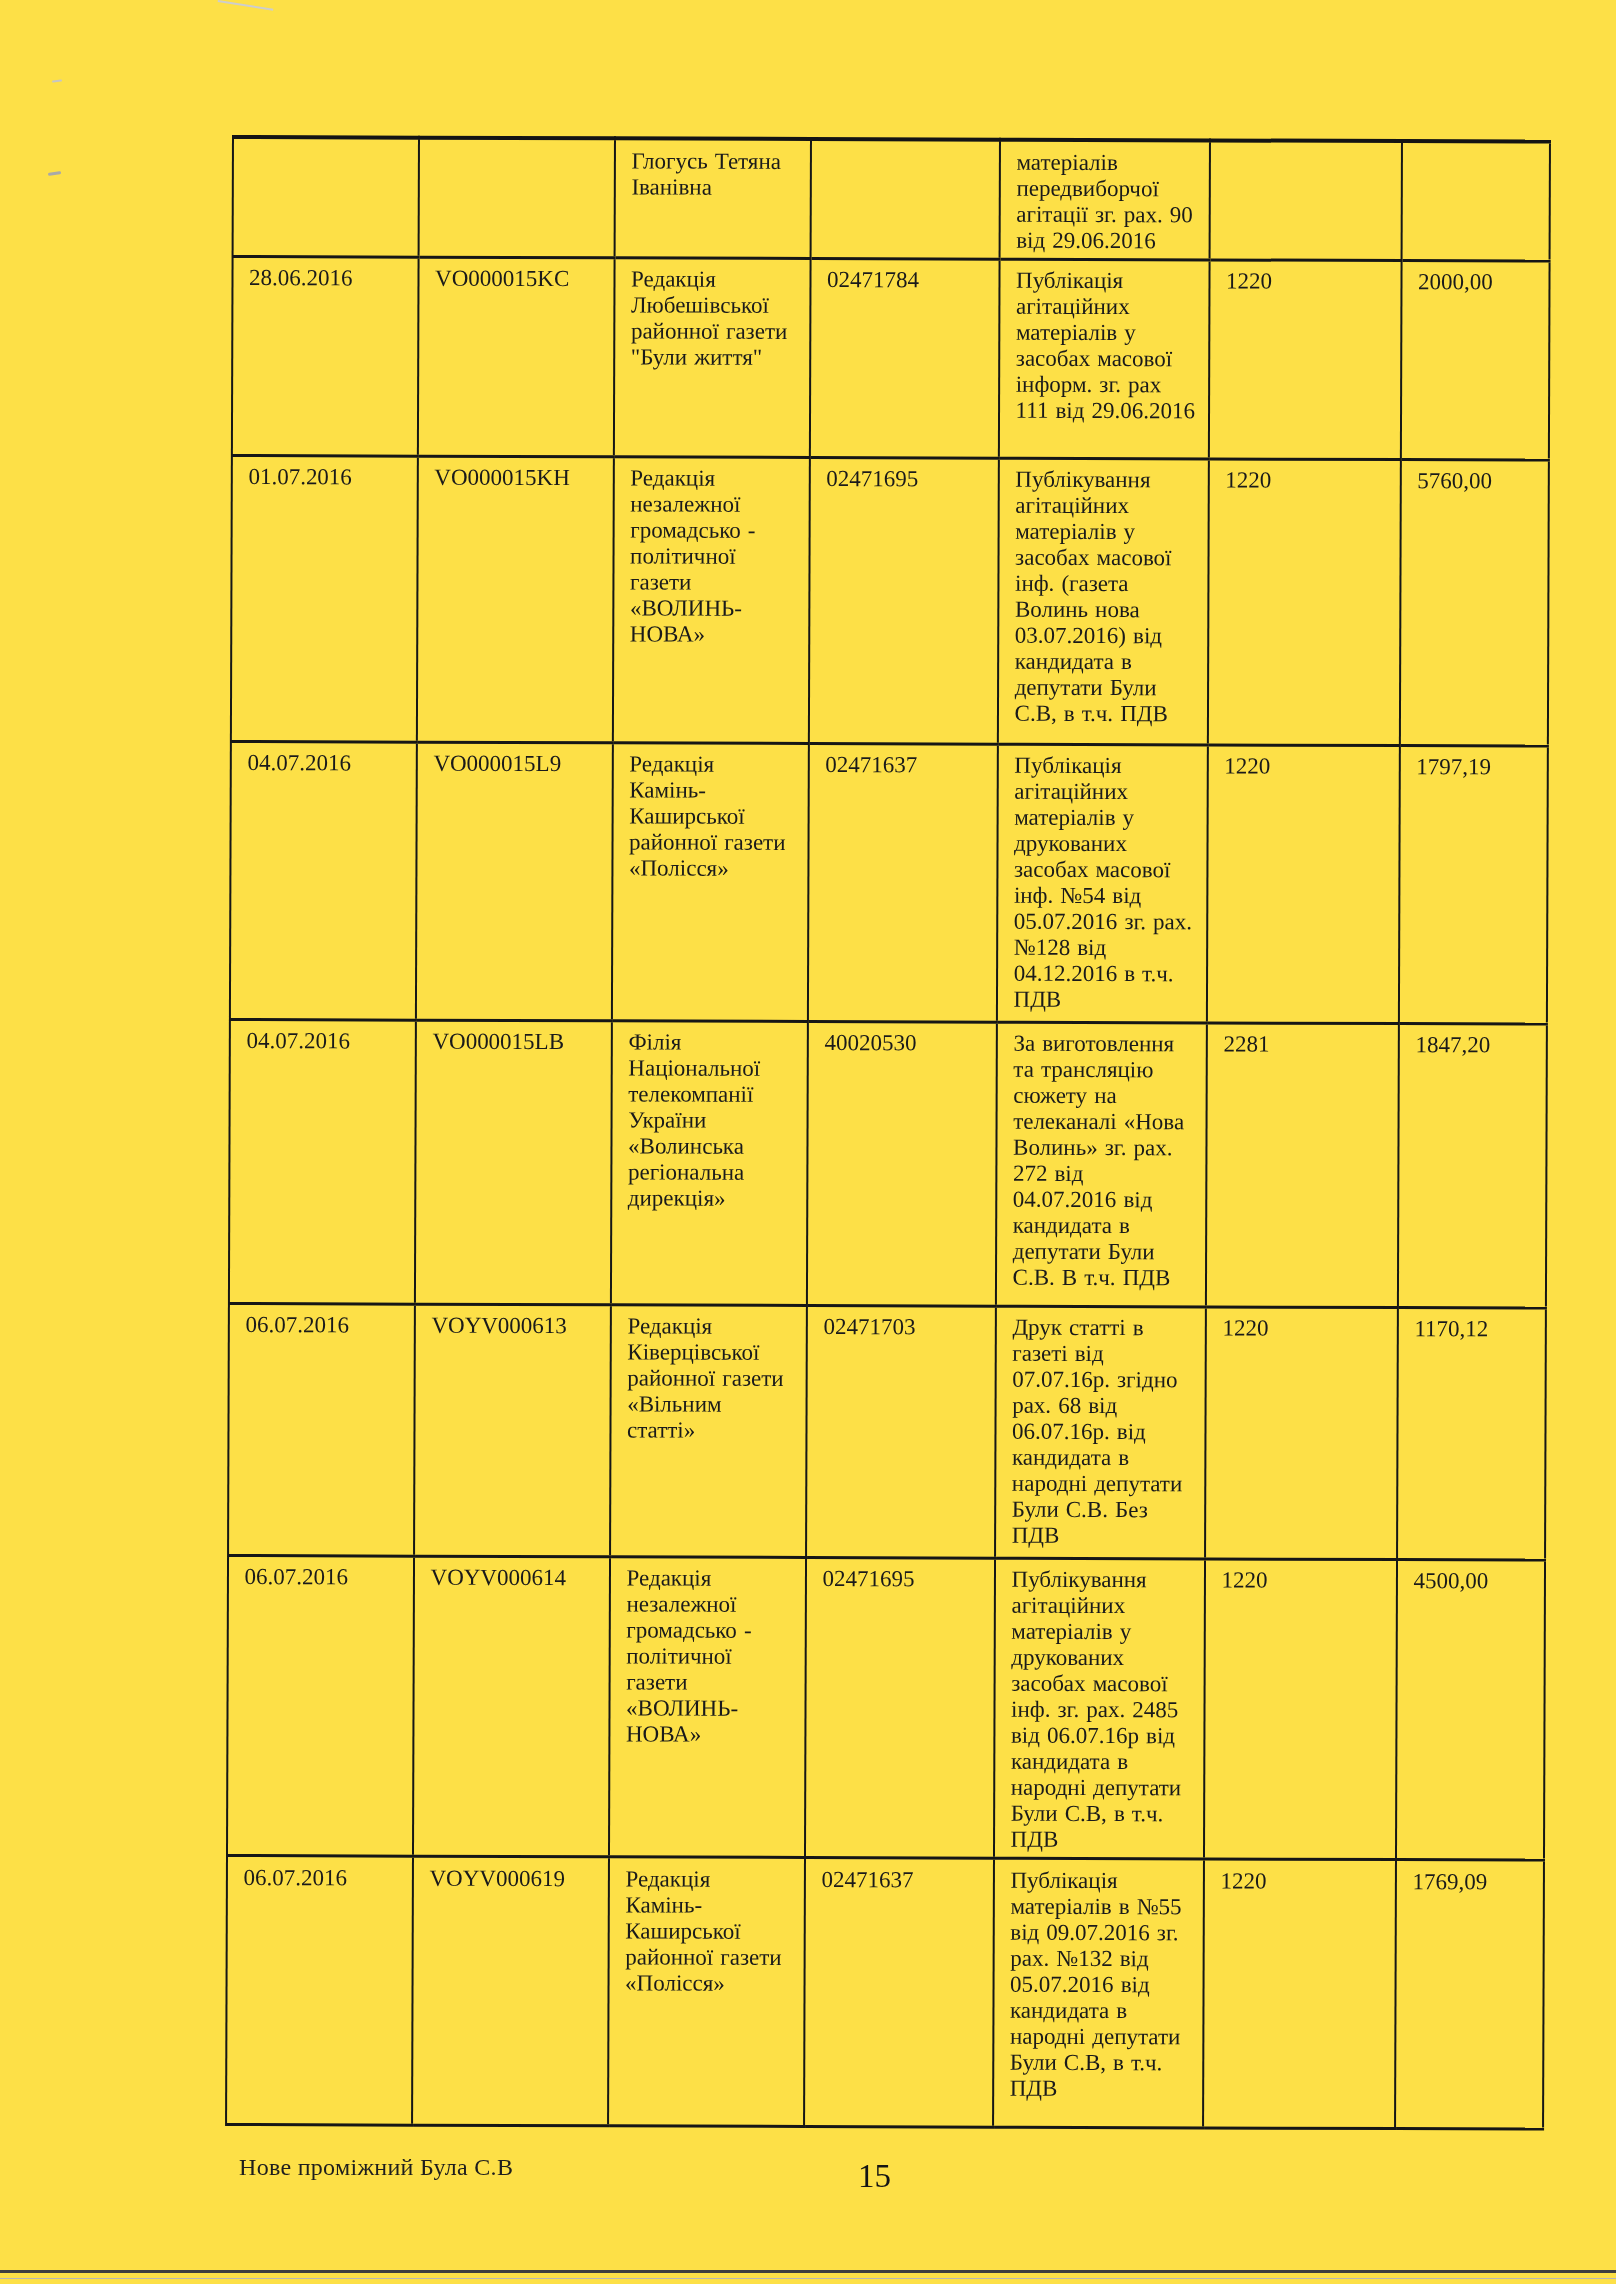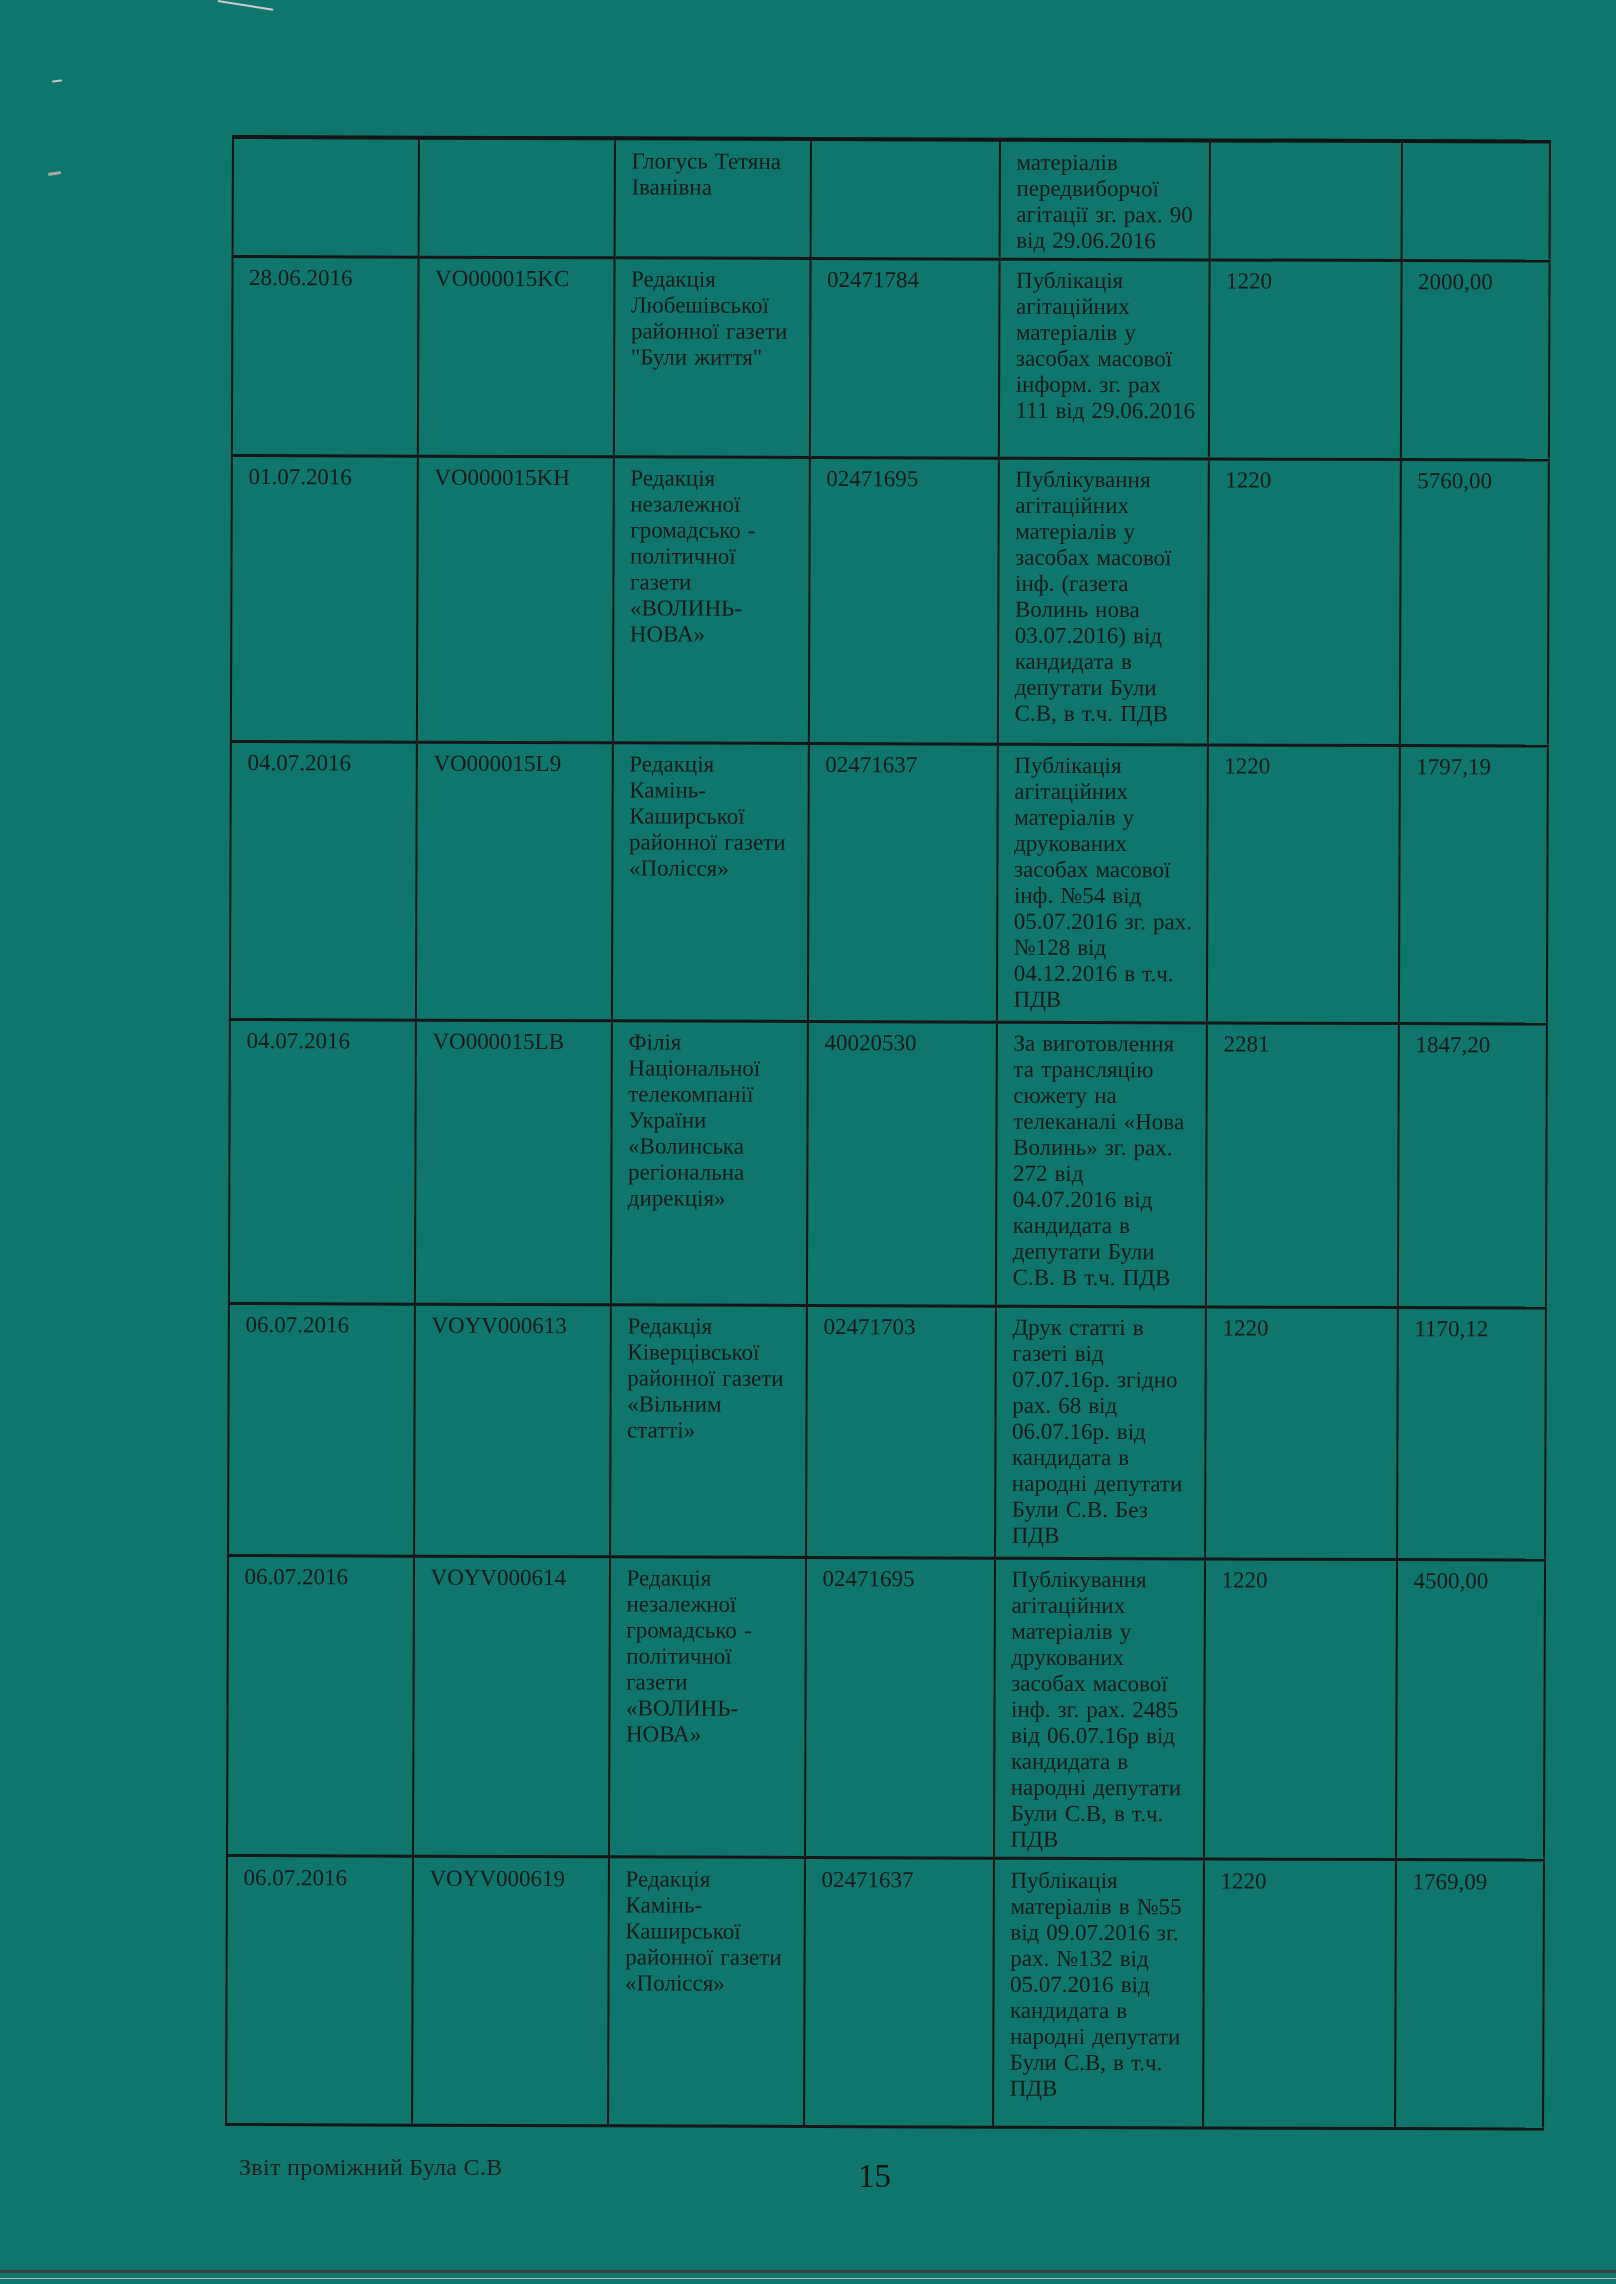--- a/index.html
+++ b/index.html
@@ -6,21 +6,21 @@
   html, body {
     margin: 0;
     padding: 0;
     background: #e9e9e9;
   }
   #page {
     position: relative;
     width: 1617px;
     height: 2284px;
     margin: 0 auto;
-    background: #0f766e;
+    background: #fde047;
     overflow: hidden;
     font-family: "Liberation Serif", serif;
     color: #151515;
   }
   
   .table-wrap {
     position: absolute;
     left: 232px;
     top: 135px;
     transform: rotate(0.2deg);
@@ -219,21 +219,21 @@
             <td class="col-2">Редакція Камінь-Каширської районної газети «Полісся»</td>
             <td class="col-3">02471637</td>
             <td class="col-4">Публікація матеріалів в №55 від 09.07.2016 зг. рах. №132 від 05.07.2016 від кандидата в народні депутати Були С.В, в т.ч. ПДВ</td>
             <td class="col-5">1220</td>
             <td class="col-6">1769,09</td>
           </tr>
         </tbody>
     </table>
   </div>
 
-  <div class="footer-label">Звіт проміжний Була С.В</div>
+  <div class="footer-label">Нове проміжний Була С.В</div>
 
   <div class="page-number">15</div>
 
   <span class="bottom-line"></span>
   <span class="bottom-line-2"></span>
 
 </div>
 
 
 </body></html>

